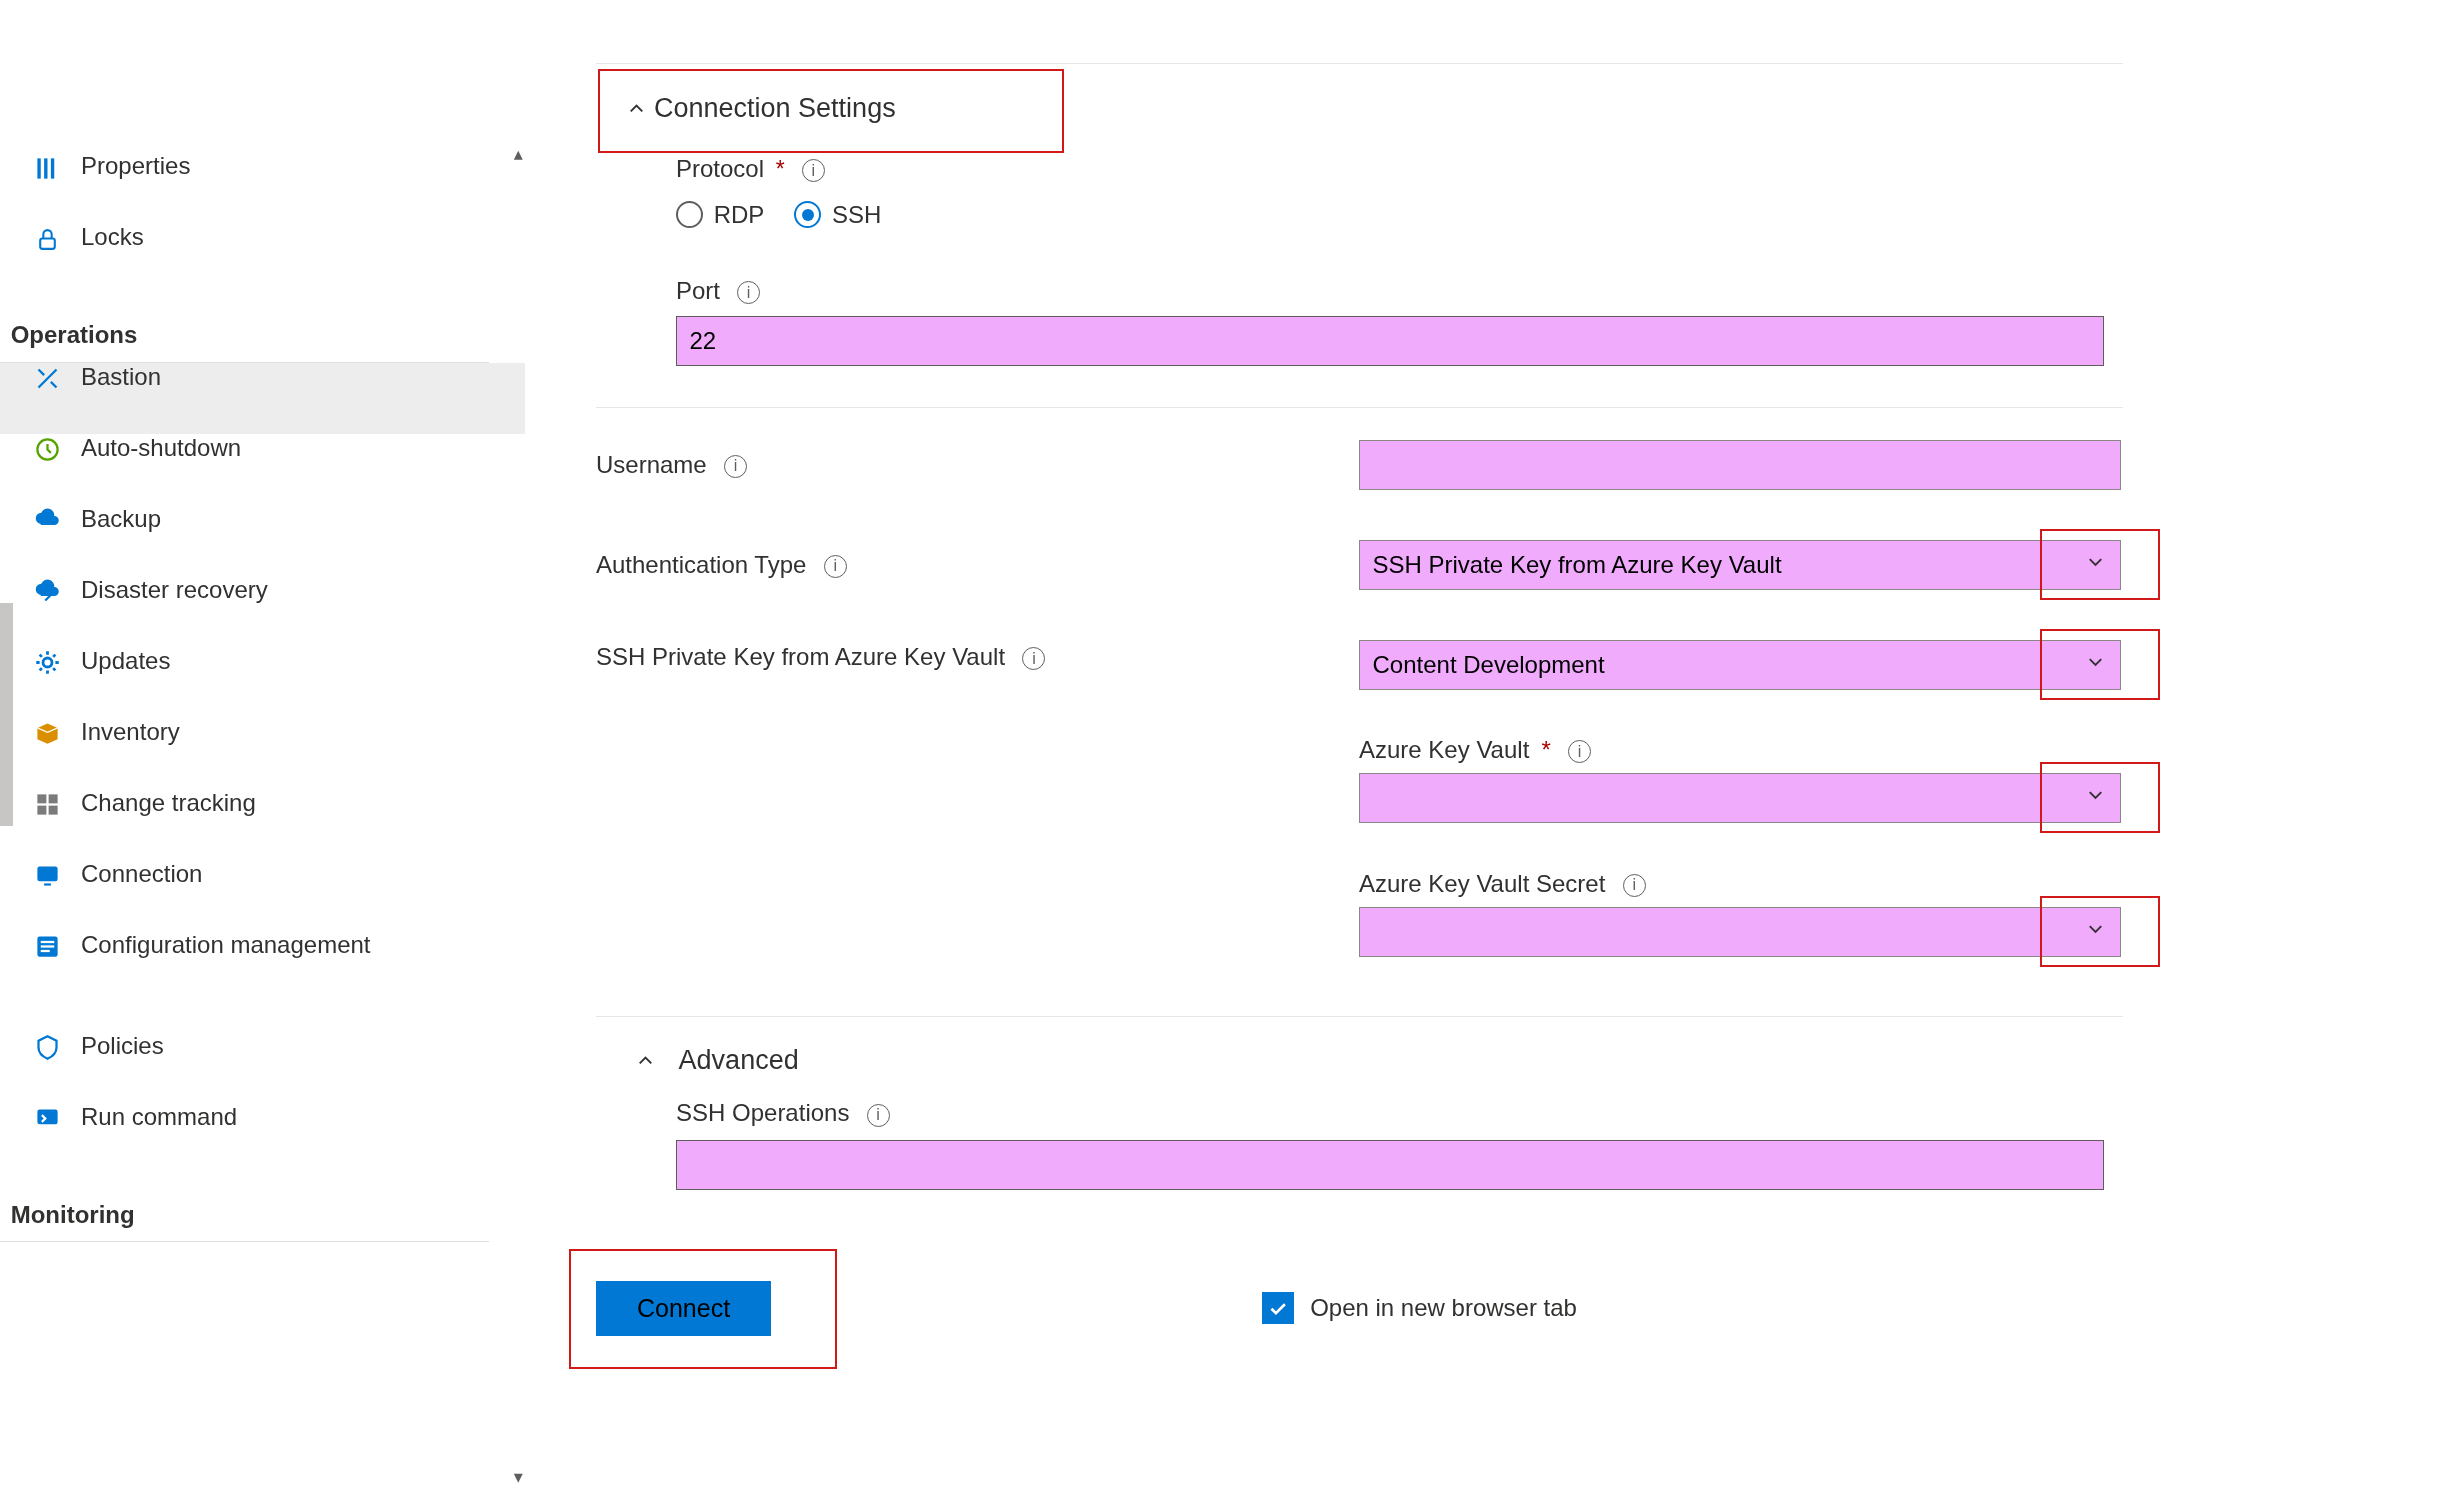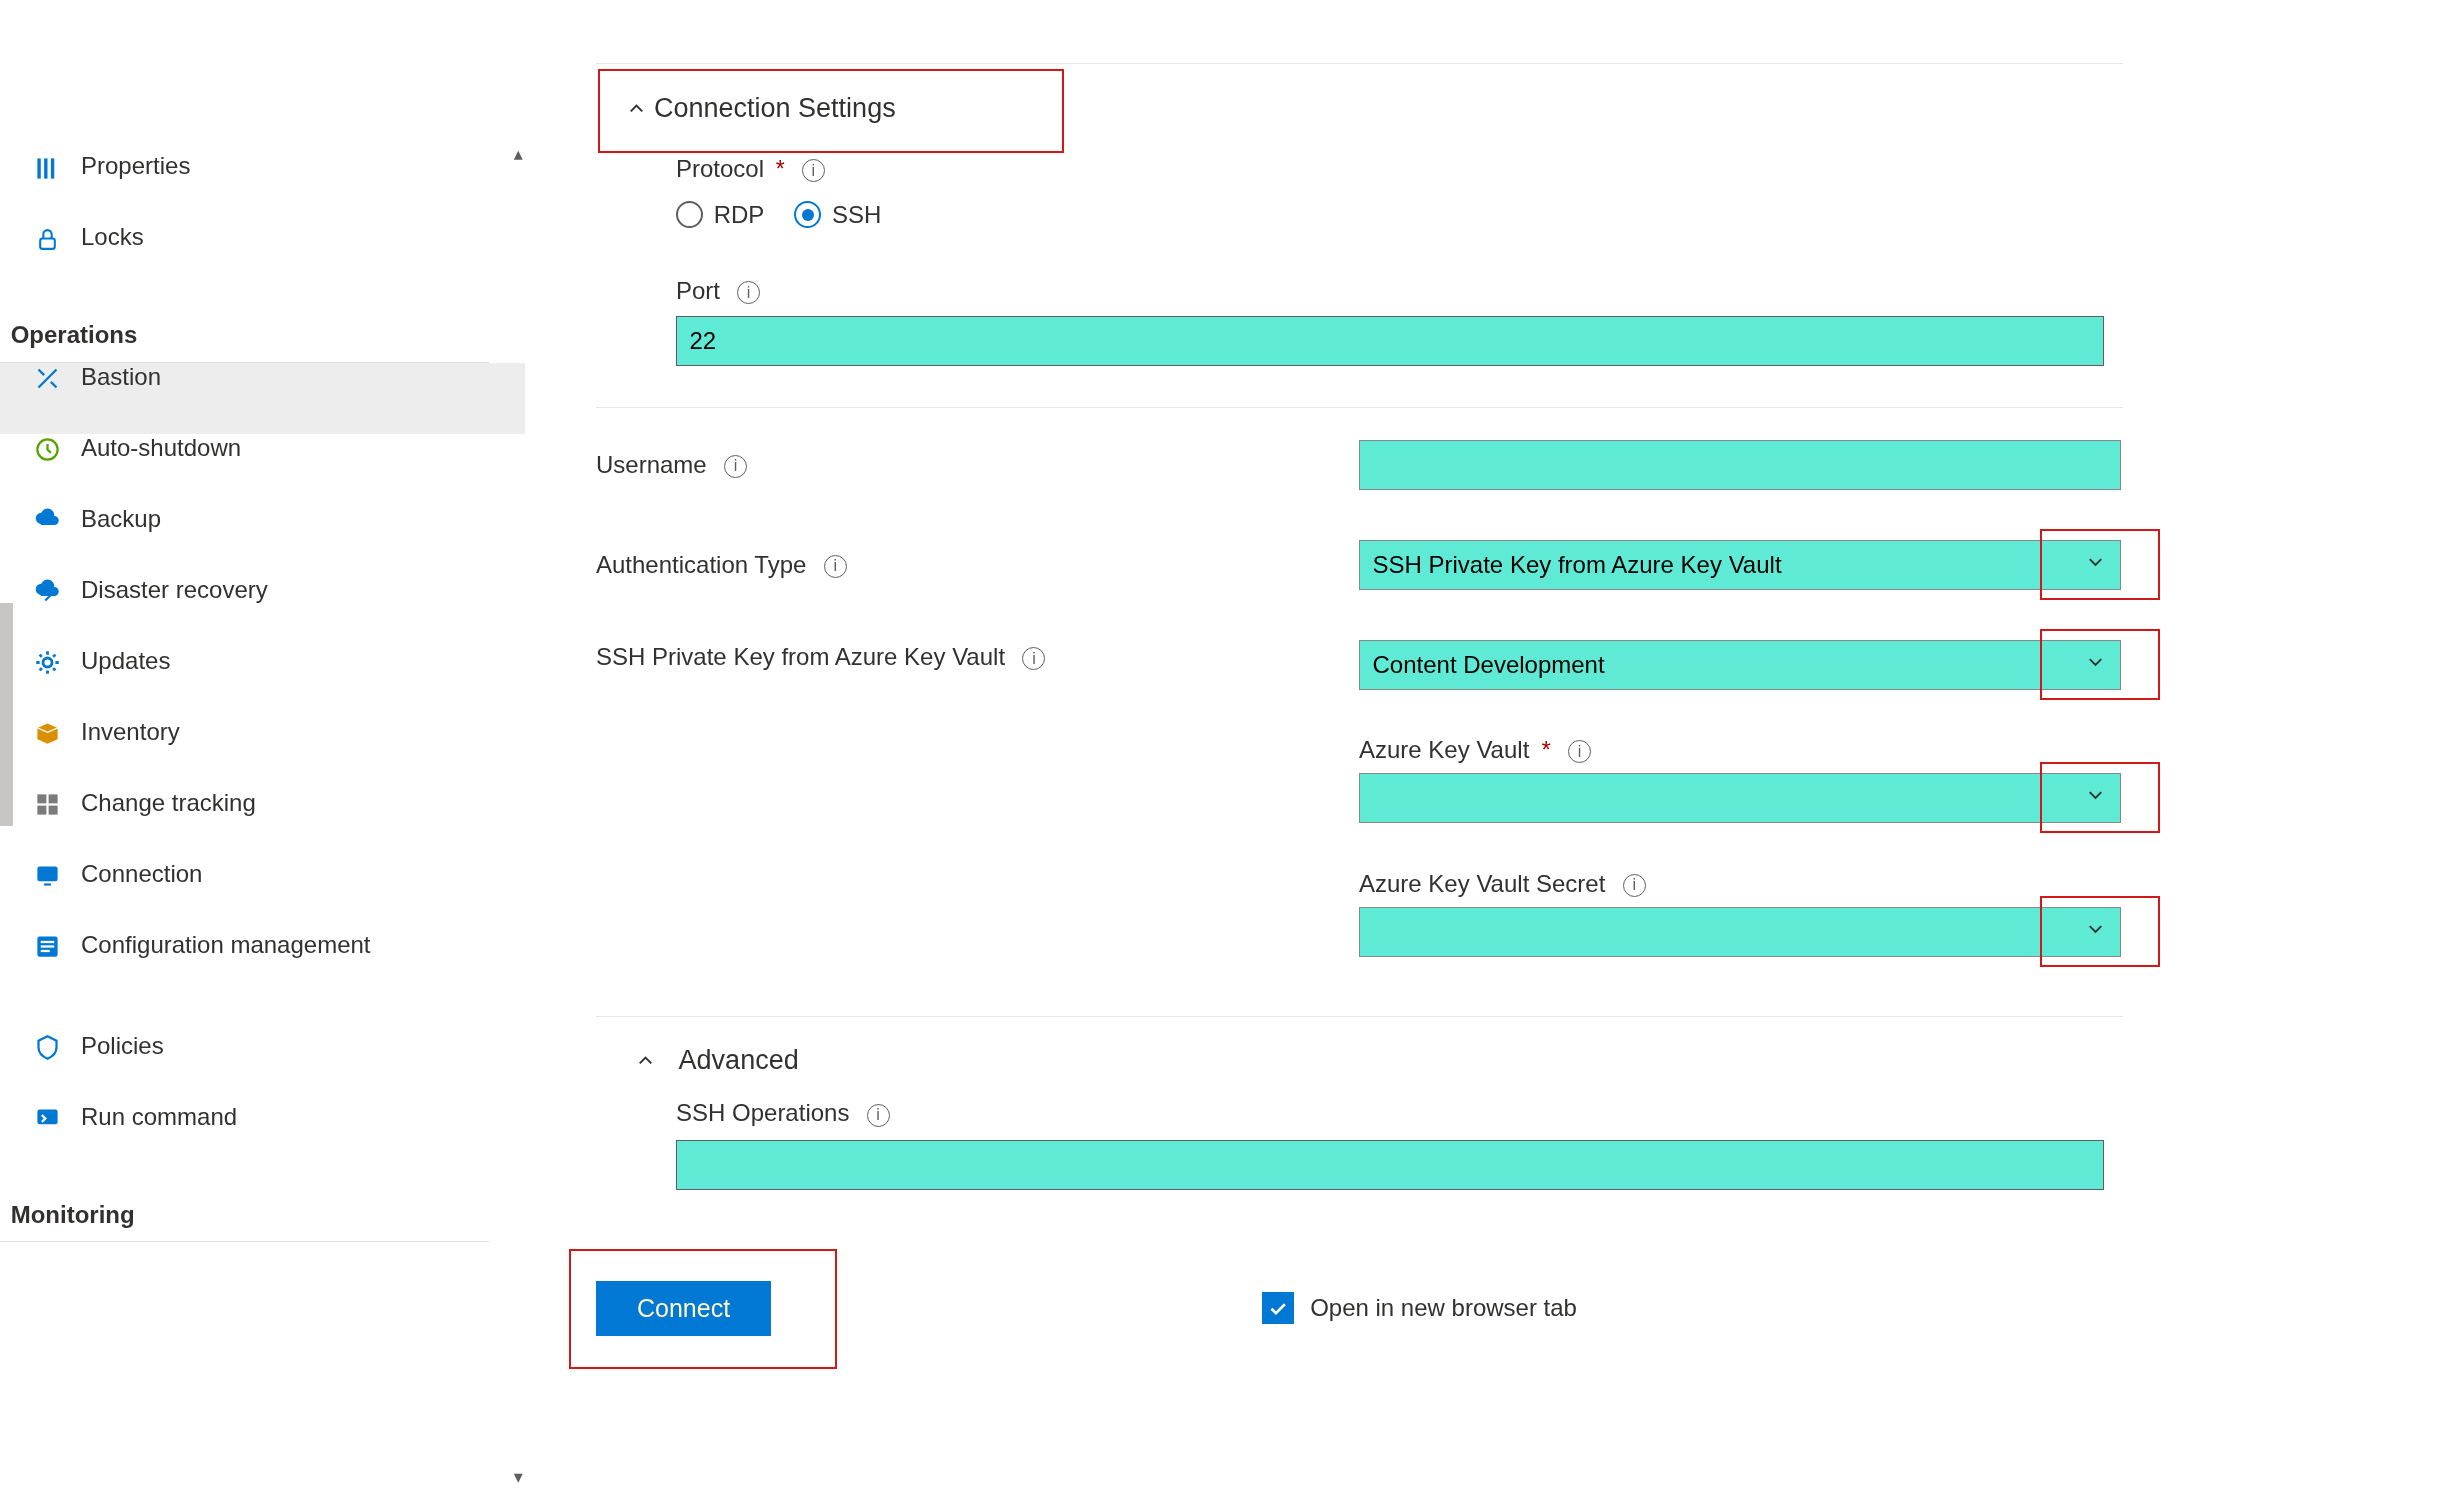--- a/index.html
+++ b/index.html
@@ -29,42 +29,42 @@
   .label { font-size:24px; color:#323130; display:inline-block; }
   .req { color:#a80000; margin-left:5.4px; }
   .info-icon { display:inline-flex; width:23px; height:23px; border:1.8px solid #605e5c; border-radius:50%; font-size:16px; align-items:center; justify-content:center; color:#605e5c; margin-left:10.7px; vertical-align:middle; cursor:pointer;}
   .protocol-row { display:flex; align-items:center; gap:30px; padding-left:80px; margin-top:18px; }
   .radio { display:flex; align-items:center; gap:10.7px; cursor:pointer; }
   .radio-circle { width:27px; height:27px; border:2.7px solid #605e5c; border-radius:50%; display:flex; align-items:center; justify-content:center;}
   .radio.selected .radio-circle { border-color:#0078d4; }
   .radio.selected .radio-dot { width:12.5px; height:12.5px; background:#0078d4; border-radius:50%; }
   .radio-label { font-size:24px; }
 
-  .text-input { width:100%; height:50px; border:0.9px solid #605e5c; padding:0 12.5px; font-size:24px; background:#5eead4; }
+  .text-input { width:100%; height:50px; border:0.9px solid #605e5c; padding:0 12.5px; font-size:24px; background:#f0abfc; }
   .text-input.light { border-color:#8a8886; }
   .port-group { padding-left:80px; margin-top:48px; }
   .port-input-wrap { margin-top:10.7px; width:1428px; }
 
   .grid-area { padding-left:0; margin-top:23px; }
   .grid-row { display:flex; align-items:center; padding:9px 0; }
   .grid-row .left { width:763px; padding-left:0; font-size:24px; }
   .grid-row .right { flex:1; }
   .right-stack-label { font-size:24px; margin-bottom:9px; }
   .right-input { width:762px; }
 
   .select { position:relative; }
   .select .text-input { padding-right:54px; }
   .select .chev { position:absolute; right:14.3px; top:50%; transform:translateY(-50%); pointer-events:none;}
 
   .advanced-header { display:flex; align-items:center; gap:19.6px; padding:28.6px 0 23px 36px; font-size:27px; border-top:0.9px solid #e6e6e6; margin-top:21.4px;}
   .passphrase-row { padding-left:80px; }
   .passphrase-input-wrap { margin-top:12.5px; width:1428px; }
 
   .bottom-bar { display:flex; align-items:center; gap:18px; padding:41px 0 0 0; }
-  .connect-btn { background:#0078d4; color:#fef9c3; border:none; height:55px; padding:0 41px; font-size:25px; cursor:pointer; }
+  .connect-btn { background:#0078d4; color:#000000; border:none; height:55px; padding:0 41px; font-size:25px; cursor:pointer; }
 
   .checkbox { width:32px; height:32px; background:#0078d4; display:inline-flex; align-items:center; justify-content:center; margin-right:16px; cursor:pointer; vertical-align:middle;}
   .checkbox svg { stroke:#fff; }
   .open-tab-row { display:flex; align-items:center; font-size:24px; margin-left:473px;}
 </style>
 </head>
 <body>
 
 <div class="container">
 

